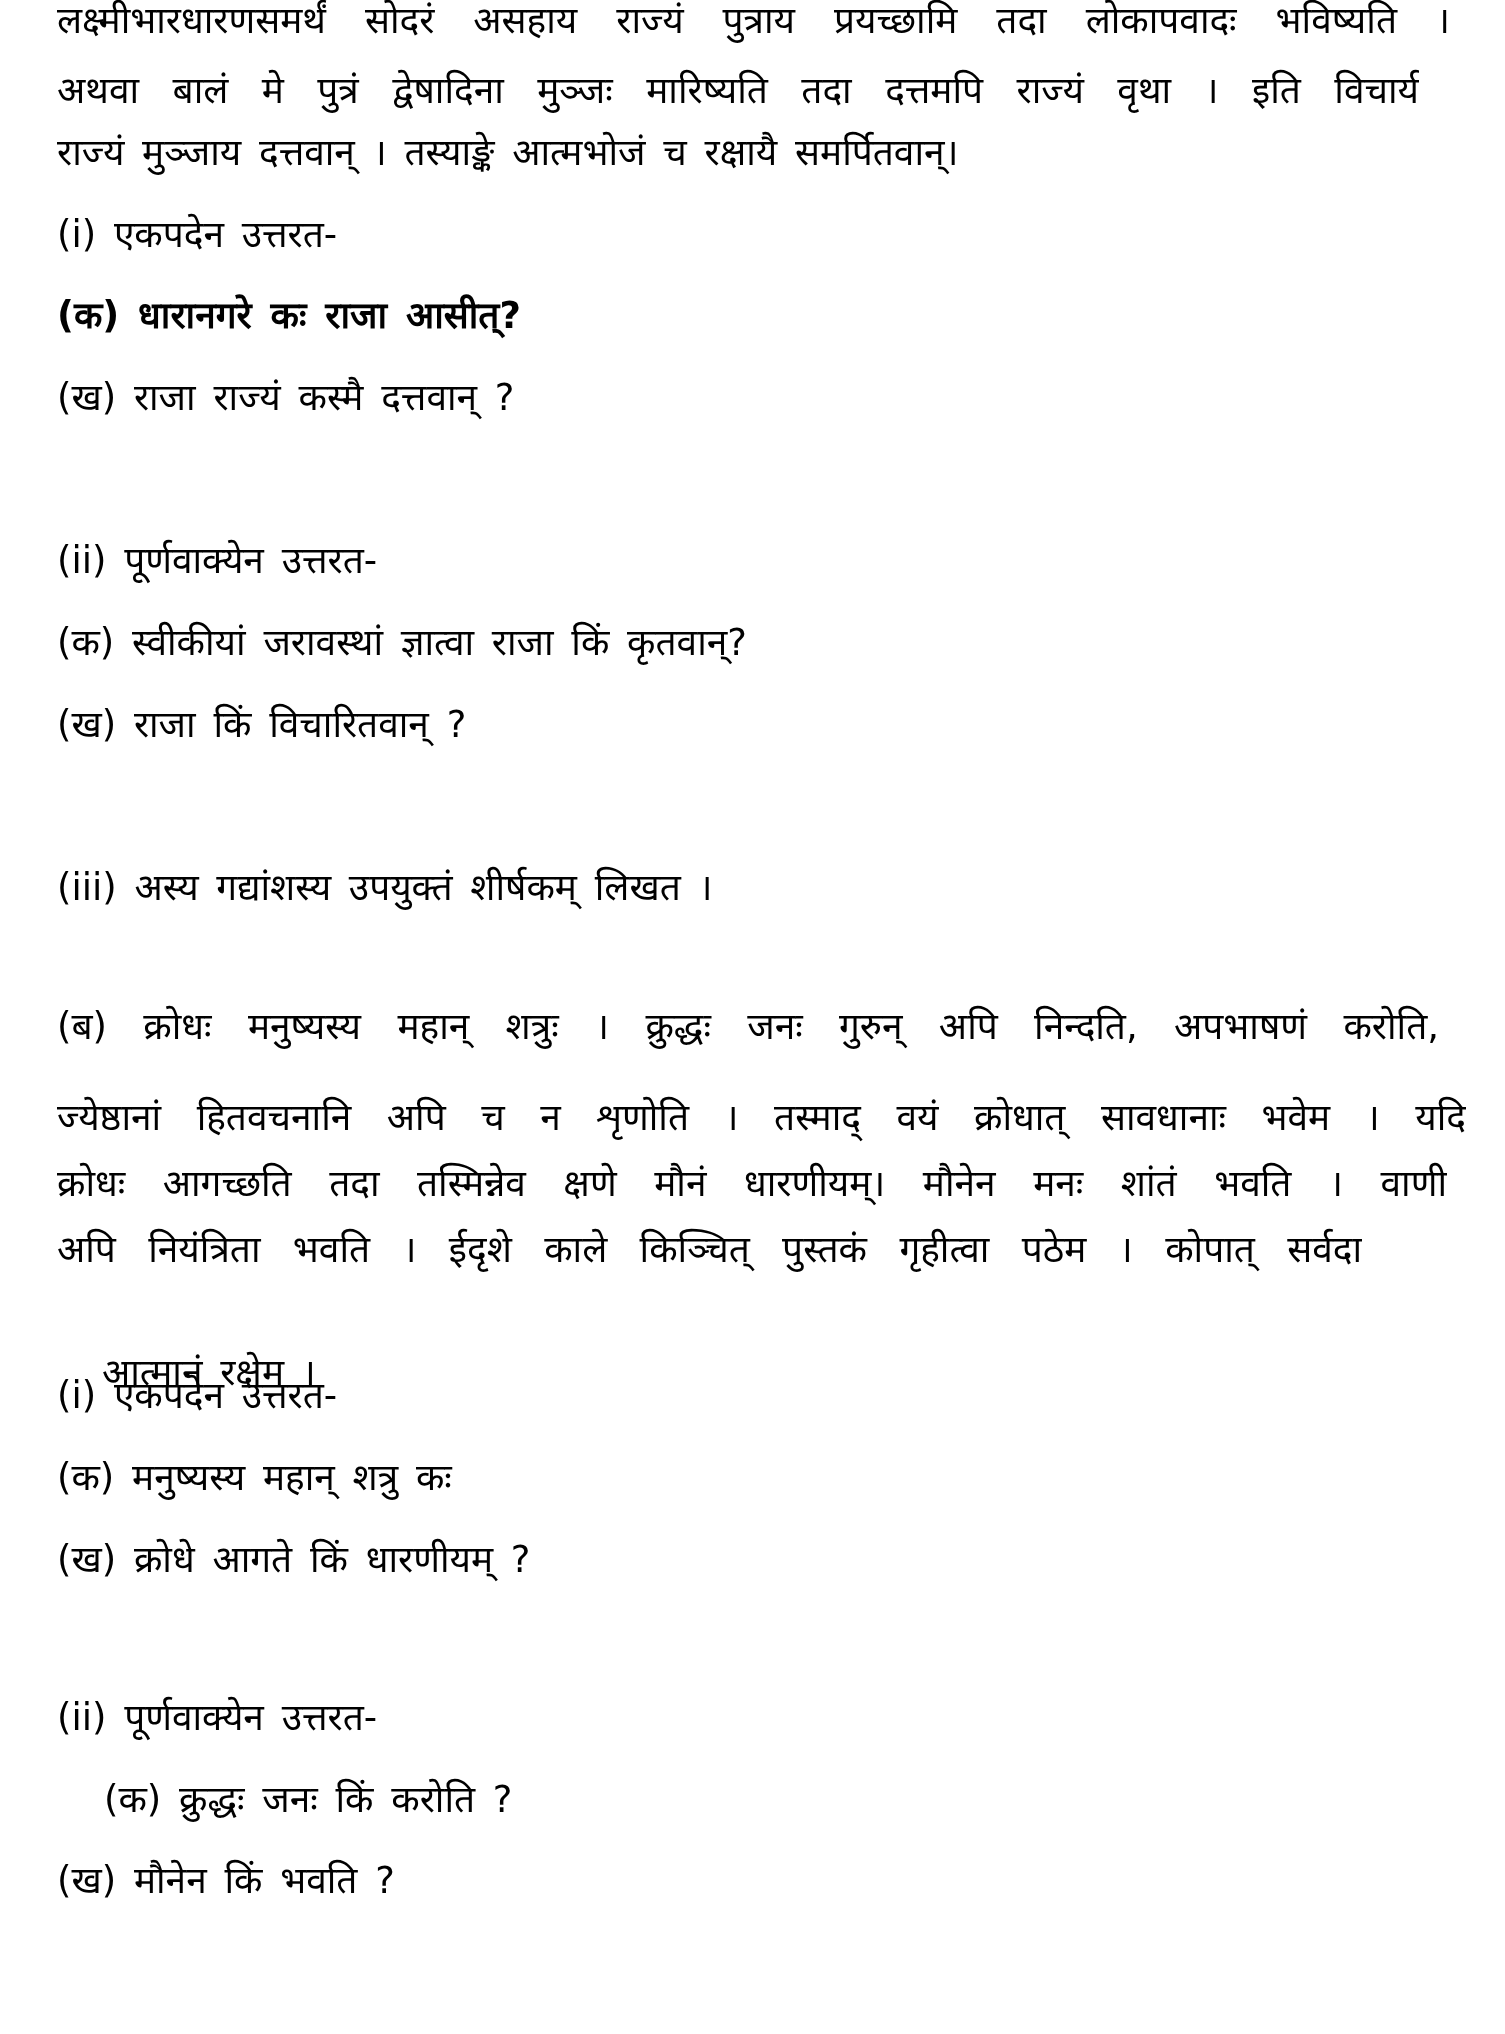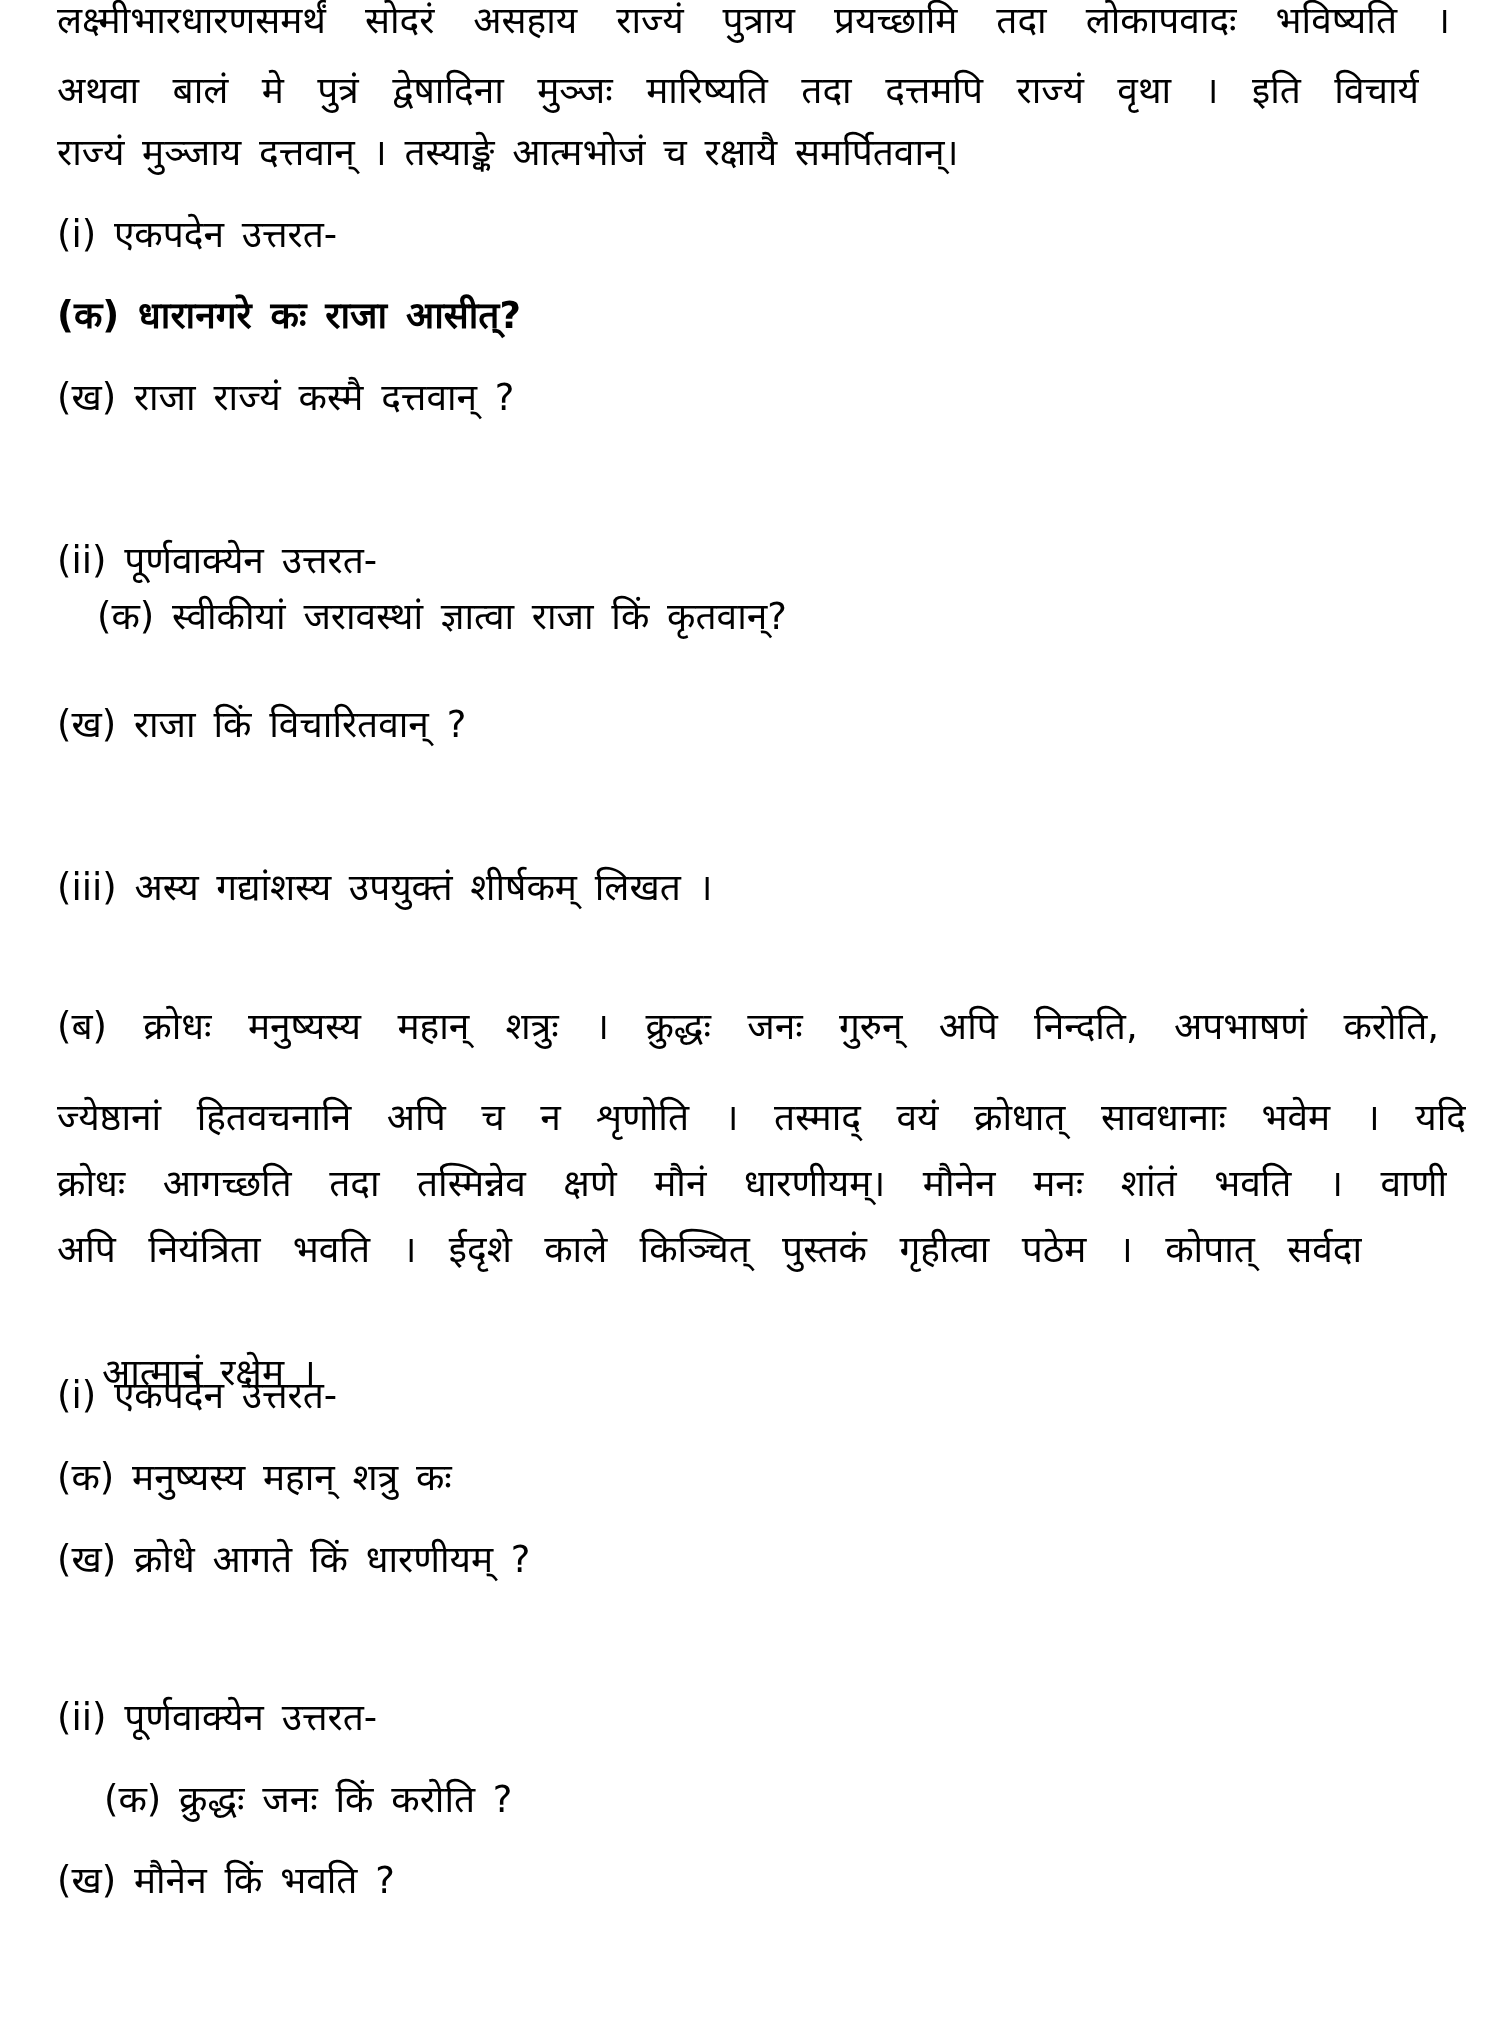--- a/index.html
+++ b/index.html
@@ -25,21 +25,21 @@
 <div>
   <div class="line just" style="top:-12px; width:1393px;">लक्ष्मीभारधारणसमर्थं सोदरं असहाय राज्यं पुत्राय प्रयच्छामि तदा लोकापवादः भविष्यति ।</div>
   <div class="line just" style="top:58px; width:1362px;">अथवा बालं मे पुत्रं द्वेषादिना मुञ्जः मारिष्यति तदा दत्तमपि राज्यं वृथा । इति विचार्य</div>
   <div class="line" style="top:120px;">राज्यं मुञ्जाय दत्तवान् । तस्याङ्के आत्मभोजं च रक्षायै समर्पितवान्।</div>
 
   <div class="line" style="top:202px;">(i) एकपदेन उत्तरत-</div>
   <div class="line" style="top:283px;font-weight:bold;">(क) धारानगरे कः राजा आसीत्?</div>
   <div class="line" style="top:365px;">(ख) राजा राज्यं कस्मै दत्तवान् ?</div>
 
   <div class="line" style="top:528px;">(ii) पूर्णवाक्येन उत्तरत-</div>
-  <div class="line" style="top:584px;margin-left:40px;">(क) स्वीकीयां जरावस्थां ज्ञात्वा राजा किं कृतवान्?</div>
+  <div class="line" style="top:610px;">(क) स्वीकीयां जरावस्थां ज्ञात्वा राजा किं कृतवान्?</div>
   <div class="line" style="top:692px;">(ख) राजा किं विचारितवान् ?</div>
 
   <div class="line" style="top:855px;">(iii) अस्य गद्यांशस्य उपयुक्तं शीर्षकम् लिखत ।</div>
 </div>
 
 <div>
   <div class="line just" style="top:994px; width:1382px;">(ब) क्रोधः मनुष्यस्य महान् शत्रुः । क्रुद्धः जनः गुरुन् अपि निन्दति, अपभाषणं करोति,</div>
   <div class="line just" style="top:1085px; width:1409px;">ज्येष्ठानां हितवचनानि अपि च न शृणोति । तस्माद् वयं क्रोधात् सावधानाः भवेम । यदि</div>
   <div class="line just" style="top:1151px; width:1390px;">क्रोधः आगच्छति तदा तस्मिन्नेव क्षणे मौनं धारणीयम्। मौनेन मनः शांतं भवति । वाणी</div>
   <div class="line just" style="top:1217px; width:1305px;">अपि नियंत्रिता भवति । ईदृशे काले किञ्चित् पुस्तकं गृहीत्वा पठेम । कोपात् सर्वदा</div>

